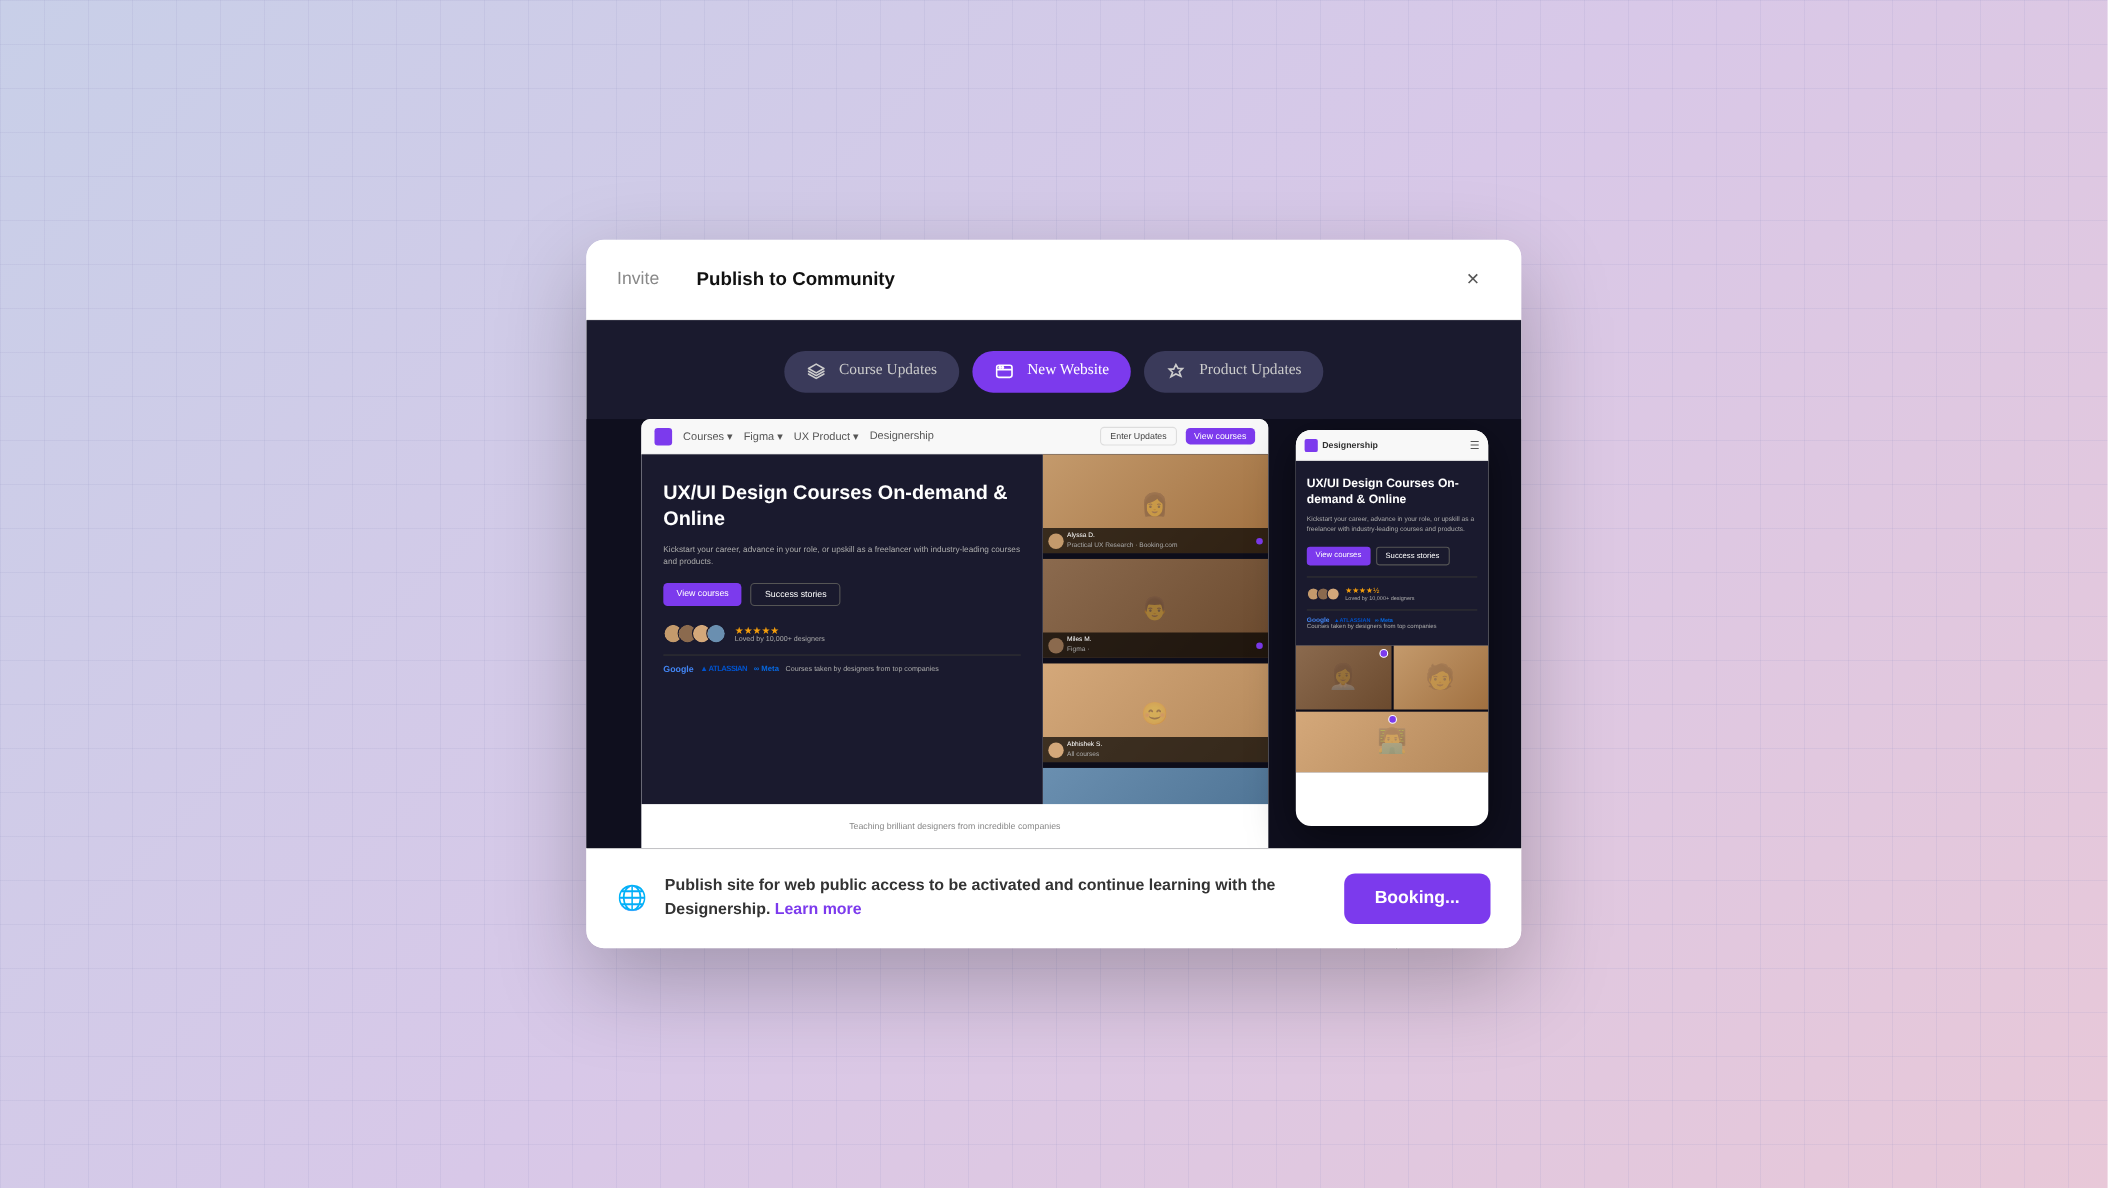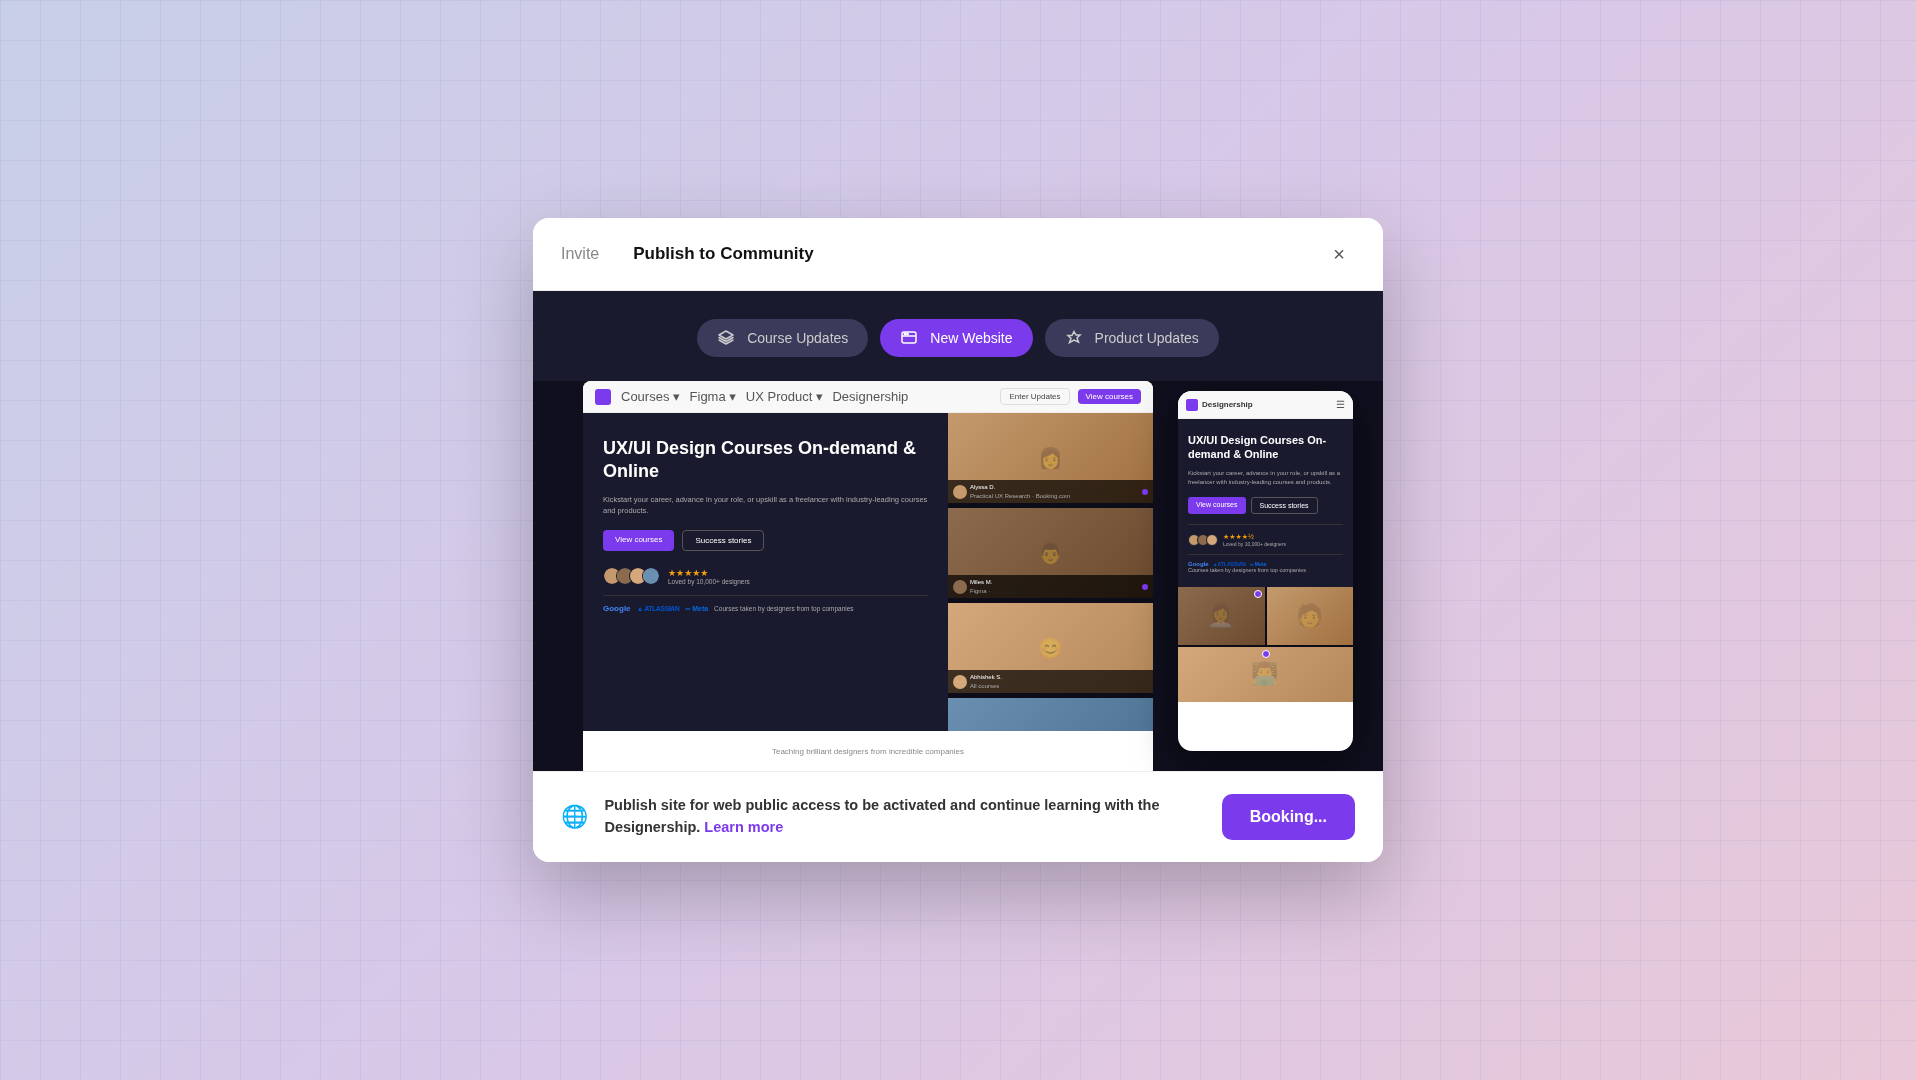--- a/index.html
+++ b/index.html
@@ -82,29 +82,29 @@
     
     .tab-bar {
       display: flex;
       justify-content: center;
       gap: 12px;
       padding: 0 28px 24px;
     }
 
     .tab {
       display: flex;
-      align-items: center;
       gap: 12px;
       padding: 10px 20px;
       border-radius: 50px;
       font-size: 14px;
       font-weight: 500;
       cursor: pointer;
       border: none;
       outline: none;
+      font-family: Liberation Serif, serif;
     }
 
     .tab-inactive {
       background: #3a3a5a;
       color: #ccc;
     }
 
     .tab-active {
       background: #7c3aed;
       color: white;
@@ -153,21 +153,21 @@
       width: 16px;
       height: 16px;
       background: #7c3aed;
       border-radius: 3px;
       flex-shrink: 0;
     }
 
     .mockup-nav-items {
       display: flex;
       gap: 10px;
-      font-size: 13px;
+      font-size: 10px;
       color: #555;
     }
 
     .mockup-nav-item {
       display: flex;
       align-items: center;
       gap: 2px;
     }
 
     .mockup-nav-right {

